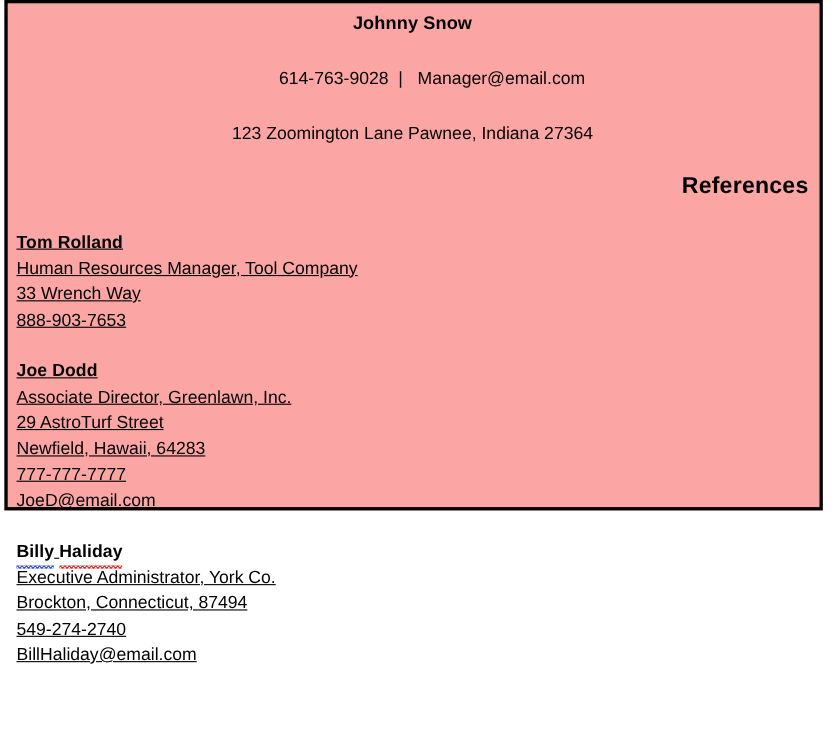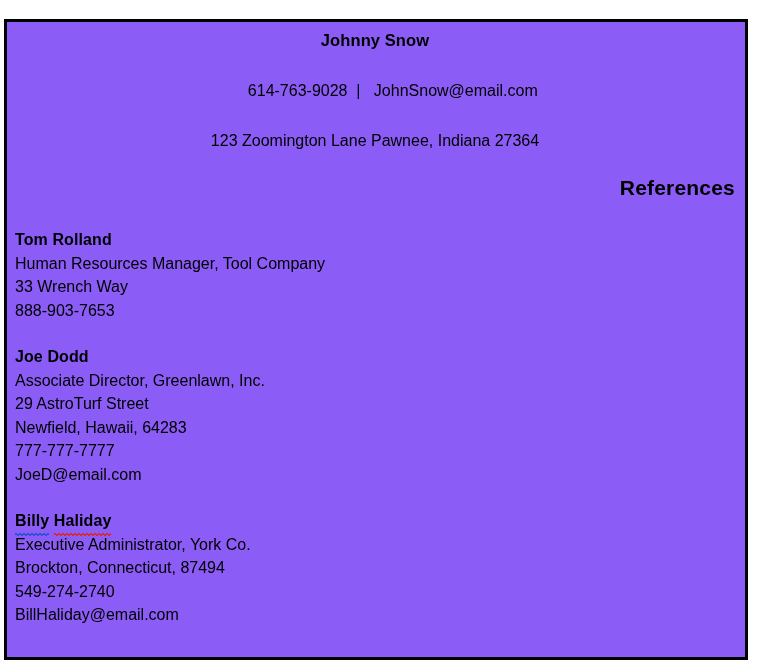--- a/index.html
+++ b/index.html
@@ -11,25 +11,25 @@
     width: 760px;
     height: 669px;
     font-family: "Liberation Sans", sans-serif;
     color: #000000;
     overflow: hidden;
   }
 
   .page-frame {
     position: absolute;
     left: 4px;
-    top: 19px;
+    top: 0;
     width: 744px;
-    height: 641px;
+    height: 464px;
     border: 3px solid #000000;
-    background: #8b5cf6;
+    background: #fca5a5;
     box-sizing: border-box;
   }
 
   .doc-body {
     position: absolute;
     left: 0;
     top: 0;
     right: 0;
     bottom: 0;
     padding: 6px 10px 0 8px;
@@ -57,21 +57,21 @@
     font-size: 21px;
     font-weight: bold;
     line-height: 25px;
     margin-top: 22px;
     letter-spacing: 0.2px;
   }
 
   
   .references-list { margin-top: 28px; }
 
-  .reference-entry { margin-bottom: 23px; }
+  .reference-entry { margin-bottom: 23px; text-decoration: underline; }
   .reference-entry:last-child { margin-bottom: 0; }
 
   .ref-name {
     font-size: 16px;
     font-weight: bold;
     line-height: 23.5px;
     letter-spacing: 0.1px;
   }
 
   .ref-line {
@@ -112,21 +112,21 @@
 </head>
 <body>
 
 <div class="page-frame">
   <div class="doc-body">
 
     <div class="header">
       <div class="candidate-name">Johnny Snow</div>
 
       <div class="contact-line">
-        <span>614-763-9028</span><span>  </span><span>|</span><span>   </span><span>JohnSnow@email.com</span>
+        <span>614-763-9028</span><span>  </span><span>|</span><span>   </span><span>Manager@email.com</span>
       </div>
 
       <div class="contact-line">123 Zoomington Lane Pawnee, Indiana 27364</div>
     </div>
 
     <div class="section-heading">References</div>
 
     <div class="references-list">
 
       <div class="reference-entry">

